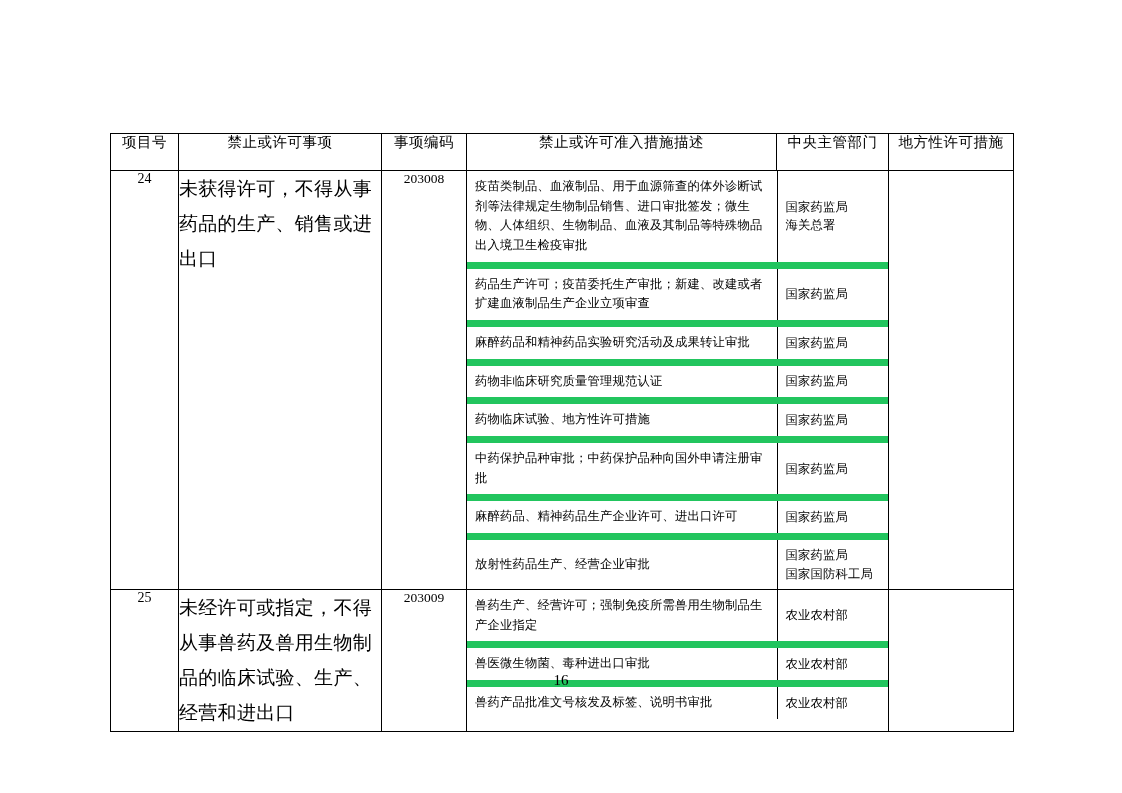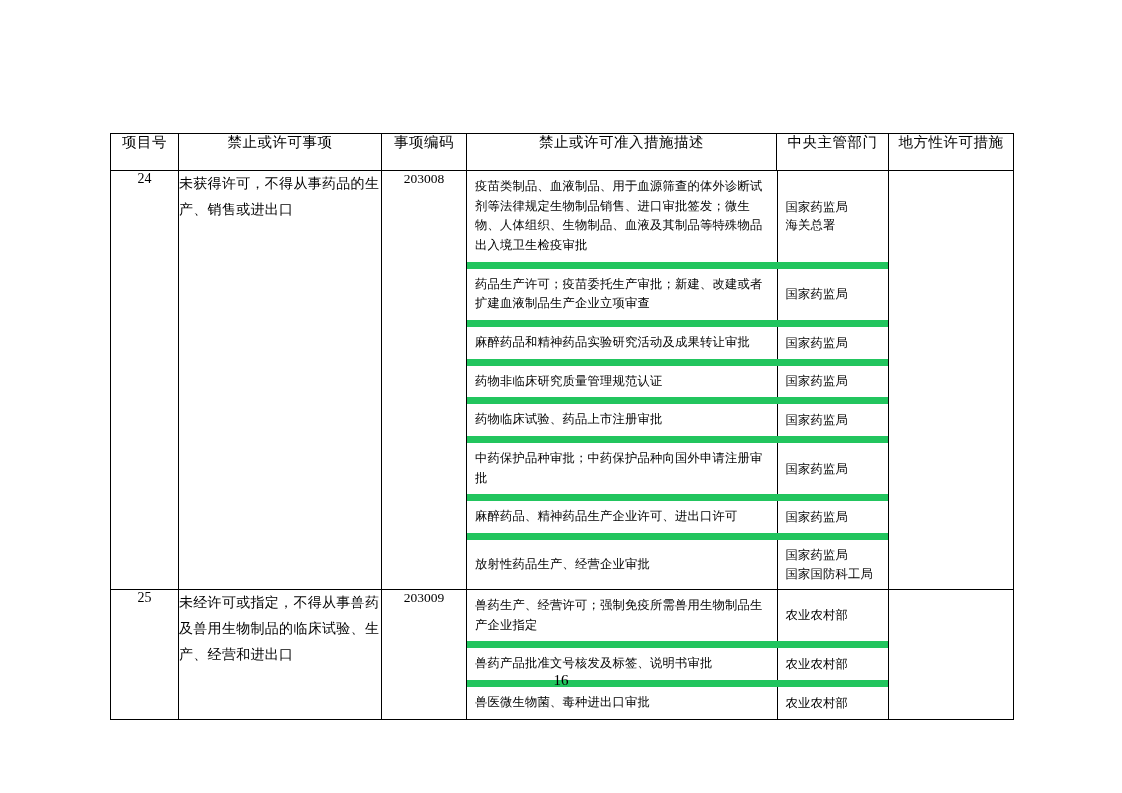--- a/index.html
+++ b/index.html
@@ -59,21 +59,21 @@
     line-height: 1.2;
   }
 
   td.num {
     text-align: center;
     vertical-align: middle;
     font-size: 14px;
   }
   td.title-cell {
     vertical-align: middle;
-    font-size: 14px;
+    font-size: 19px;
     line-height: 1.85;
     padding: 4px 8px 4px 12px;
     letter-spacing: 0.3px;
     margin-top: 40px;
   }
   td.code {
     text-align: center;
     vertical-align: middle;
     font-size: 13.5px;
     margin-top: 9px;
@@ -189,21 +189,21 @@
                     <span class="dept-line">国家药监局</span>
                   </td>
                 </tr>
                 <tr>
                   <td class="desc">药物非临床研究质量管理规范认证</td>
                   <td class="dept">
                     <span class="dept-line">国家药监局</span>
                   </td>
                 </tr>
                 <tr>
-                  <td class="desc">药物临床试验、药品上市注册审批</td>
+                  <td class="desc">药物临床试验、地方性许可措施</td>
                   <td class="dept">
                     <span class="dept-line">国家药监局</span>
                   </td>
                 </tr>
                 <tr>
                   <td class="desc">中药保护品种审批；中药保护品种向国外申请注册审批</td>
                   <td class="dept">
                     <span class="dept-line">国家药监局</span>
                   </td>
                 </tr>
@@ -233,27 +233,27 @@
           <td class="nested" colspan="2">
             <table class="inner">
               <tbody>
                 <tr>
                   <td class="desc">兽药生产、经营许可；强制免疫所需兽用生物制品生产企业指定</td>
                   <td class="dept">
                     <span class="dept-line">农业农村部</span>
                   </td>
                 </tr>
                 <tr>
+                  <td class="desc">兽医微生物菌、毒种进出口审批</td>
+                  <td class="dept">
+                    <span class="dept-line">农业农村部</span>
+                  </td>
+                </tr>
+                <tr>
                   <td class="desc">兽药产品批准文号核发及标签、说明书审批</td>
-                  <td class="dept">
-                    <span class="dept-line">农业农村部</span>
-                  </td>
-                </tr>
-                <tr>
-                  <td class="desc">兽医微生物菌、毒种进出口审批</td>
                   <td class="dept">
                     <span class="dept-line">农业农村部</span>
                   </td>
                 </tr>
               </tbody>
             </table>
           </td>
           <td class="local"></td>
         </tr>
       </tbody>

